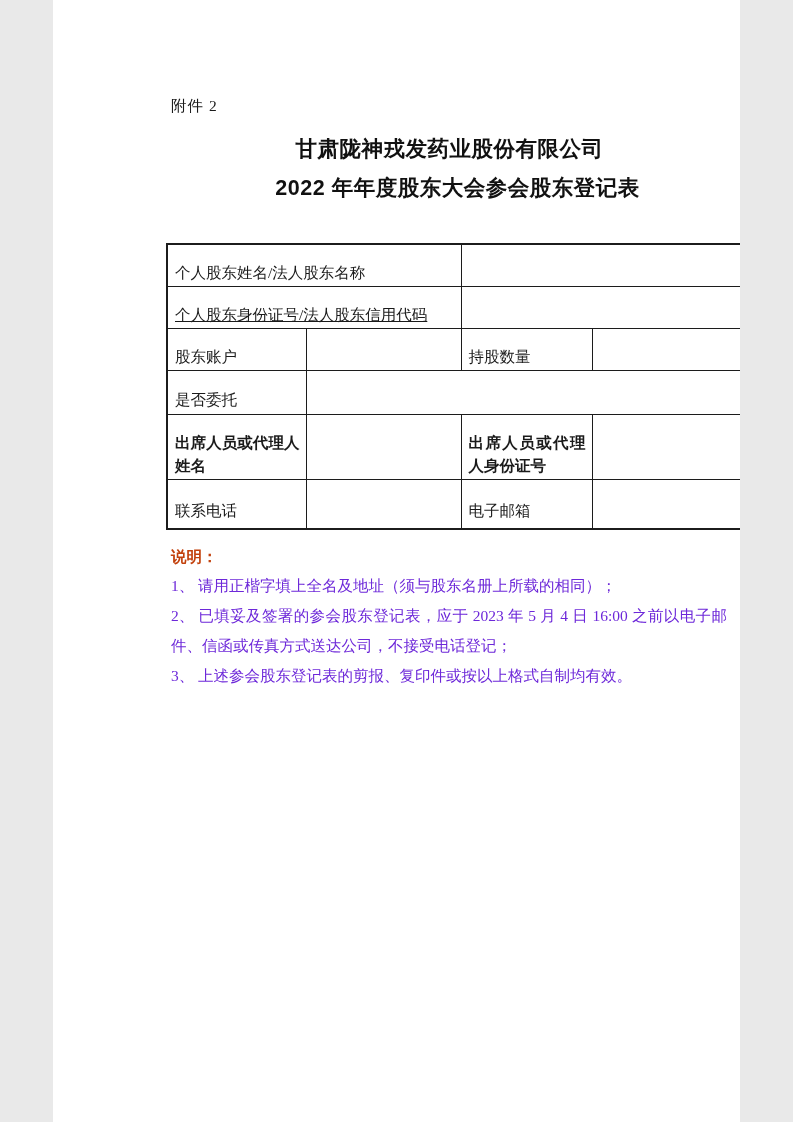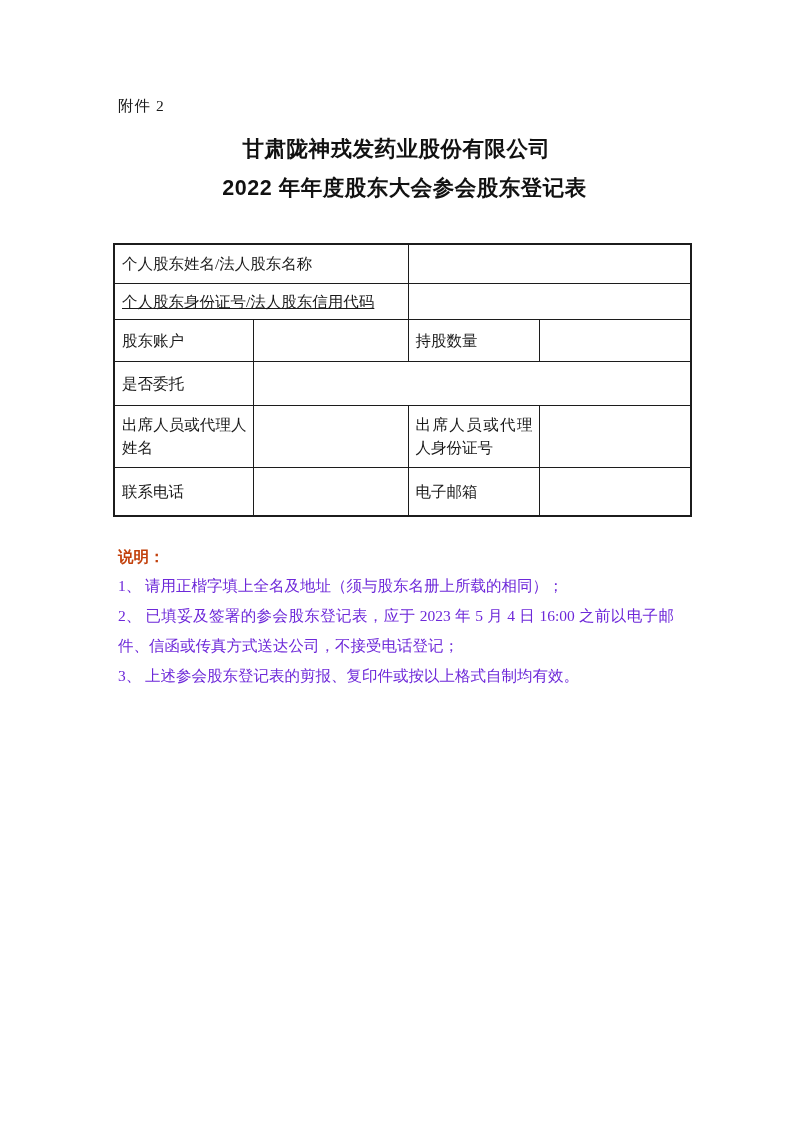--- a/index.html
+++ b/index.html
@@ -1,19 +1,19 @@
 <!DOCTYPE html>
 <html><head>
 <meta charset="utf-8">
 <style>
   * { margin: 0; padding: 0; box-sizing: border-box; }
   html, body { background: #e9e9e9; }
   #page {
     position: relative;
-    width: 793px;
+    width: 687px;
     height: 1122px;
     margin: 0 auto;
     background: #ffffff;
     color: #1a1a1a;
     font-family: "Liberation Serif", "DejaVu Serif", serif;
     overflow: hidden;
   }
   .attachment-label {
     position: absolute;
     left: 118px;
@@ -40,24 +40,24 @@
     width: 577px;
     border-collapse: collapse;
     table-layout: fixed;
     border: 2px solid #1c1c1c;
   }
   table.reg-form td {
     border: 1.3px solid #1c1c1c;
     font-size: 15.5px;
     line-height: 23px;
     vertical-align: middle;
-    padding: 2px 6px 2px 7px;
+    padding: 16px 6px 2px 7px;
     overflow: hidden;
   }
-  table.reg-form td.lbl-justify { text-align: justify; }
+  table.reg-form td.lbl-justify { text-align: justify; font-weight: bold; }
   tr.r1 { height: 39px; }
   tr.r2 { height: 36px; text-decoration: underline; }
   tr.r3 { height: 42px; }
   tr.r4 { height: 44px; }
   tr.r5 { height: 62px; }
   tr.r6 { height: 49px; }
 
   .notes {
     position: absolute;
     left: 118px;

